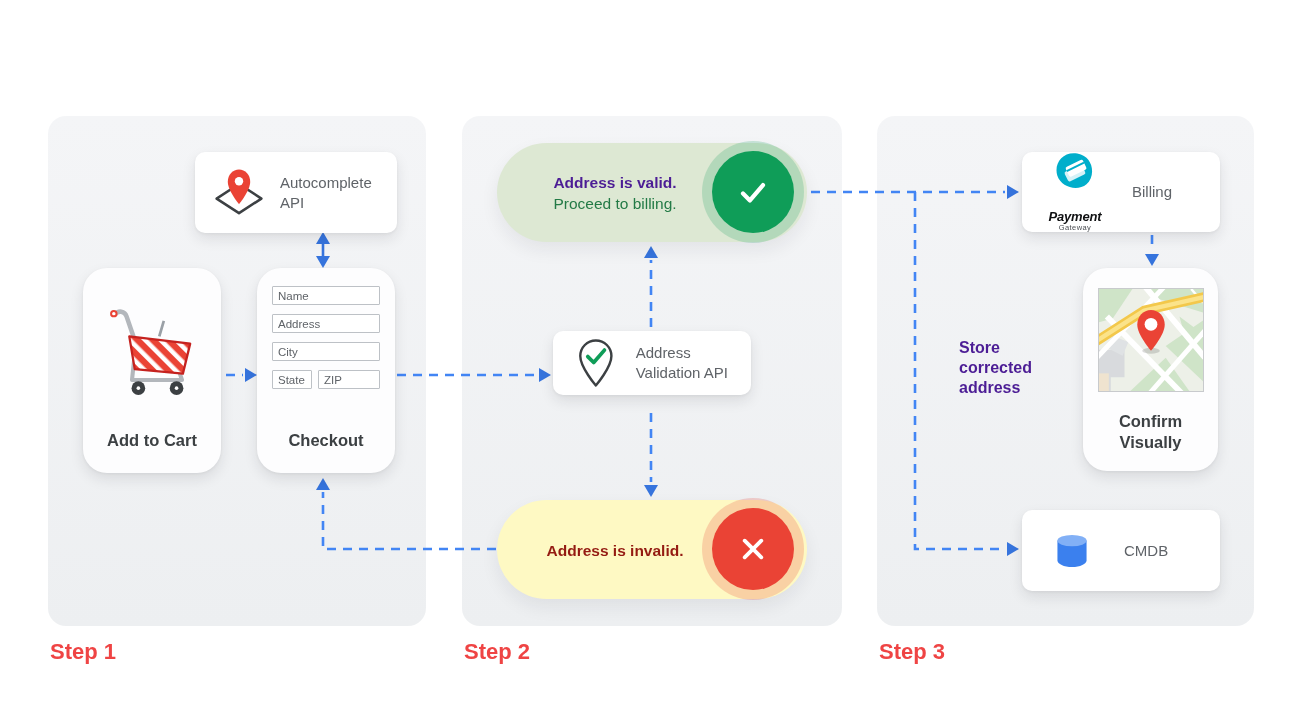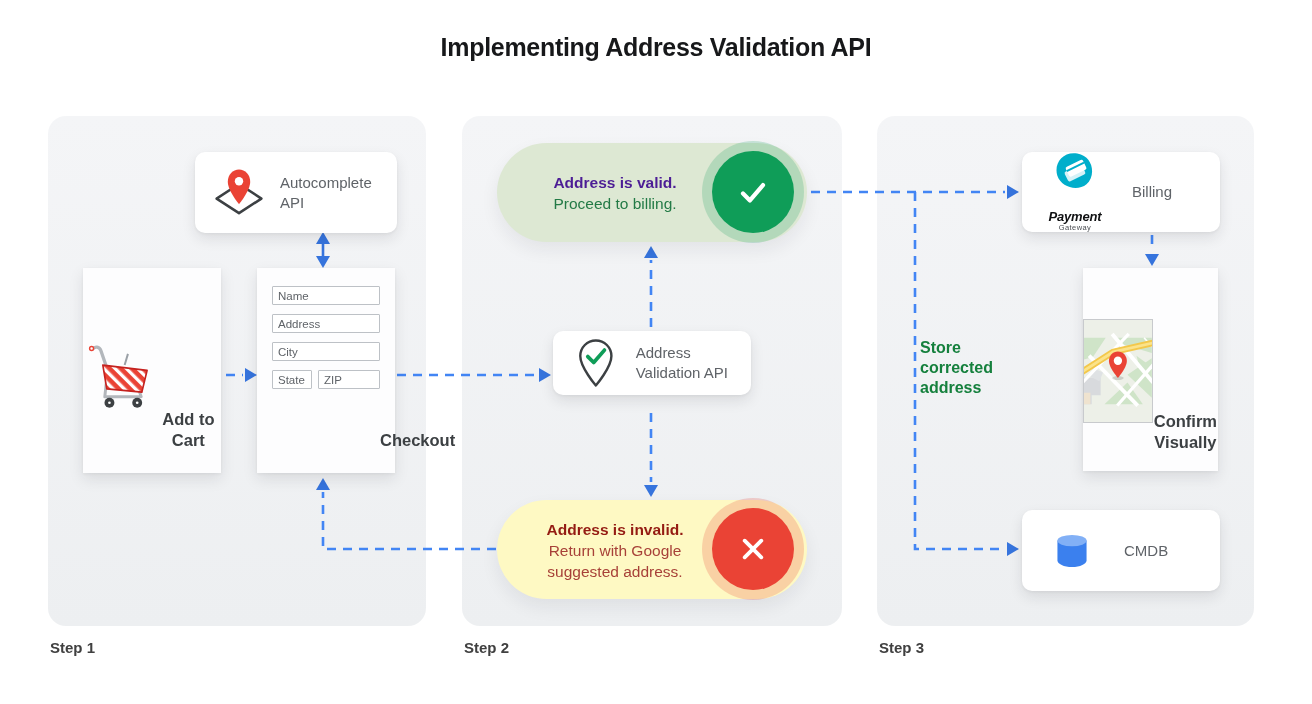--- a/index.html
+++ b/index.html
@@ -8,38 +8,38 @@
 
   .title{position:absolute;top:33px;left:0;width:100%;text-align:center;
          font-size:25px;font-weight:700;color:#17181a;letter-spacing:-0.3px;}
 
   .panel{position:absolute;border-radius:18px;
          background:linear-gradient(180deg,#f4f5f7 0%,#edeff1 100%);}
   .p1{left:48px;top:116px;width:378px;height:510px;}
   .p2{left:462px;top:116px;width:380px;height:510px;}
   .p3{left:877px;top:116px;width:377px;height:510px;}
 
-  .step-label{position:absolute;top:639px;font-size:15px;font-weight:700;color:#404040;}
+  .step-label{position:absolute;top:639px;font-size:22px;font-weight:700;color:#ef4444;}
   .s1{left:50px;}.s2{left:464px;}.s3{left:879px;}
 
   .arrows{position:absolute;left:0;top:0;pointer-events:none;}
 
   .card{position:absolute;background:#ffffff;border-radius:10px;
         box-shadow:0 6px 14px rgba(32,33,36,.10),0 1px 3px rgba(32,33,36,.06);}
   .hcard{display:flex;align-items:center;}
   .card-label{font-size:15px;color:#5f6368;line-height:20px;}
 
   .autocomplete-card{left:195px;top:152px;width:202px;height:81px;padding-left:16px;gap:13px;box-sizing:border-box;}
   .autocomplete-card .card-label{width:116px;}
   .validation-card{left:553px;top:331px;width:198px;height:64px;padding-left:16px;gap:13px;box-sizing:border-box;}
   .validation-card .card-label{width:116px;}
   .billing-card{left:1022px;top:152px;width:198px;height:80px;padding-left:20px;gap:24px;box-sizing:border-box;}
   .cmdb-card{left:1022px;top:510px;width:198px;height:81px;padding-left:24px;gap:26px;box-sizing:border-box;}
 
-  .tall{border-radius:0;background:#fdfdfe;display:flex;flex-direction:row;align-items:center;box-sizing:border-box;}
+  .tall{border-radius:24px;background:#fdfdfe;display:flex;flex-direction:column;align-items:center;box-sizing:border-box;}
   .cart-card{left:83px;top:268px;width:138px;height:205px;padding:30px 0 22px;}
   .checkout-card{left:257px;top:268px;width:138px;height:205px;padding:18px 15px 22px;align-items:stretch;}
   .confirm-card{left:1083px;top:268px;width:135px;height:203px;padding:20px 0 18px;}
 
   .caption{margin-top:auto;font-size:16.5px;font-weight:700;color:#3c4043;text-align:center;line-height:21px;}
   .confirm-card .caption{width:100px;margin-left:auto;margin-right:auto;}
 
   .fields{display:flex;flex-direction:column;gap:9px;}
   .field{height:19px;background:#fff;border:1.5px solid #bdc1c6;border-radius:1px;
          display:flex;align-items:center;padding-left:5px;font-size:11.5px;color:#5f6368;box-sizing:border-box;}
@@ -61,29 +61,28 @@
                  display:flex;align-items:center;justify-content:center;}
   .circle-green{background:#0f9d58;box-shadow:0 0 0 10px rgba(15,157,88,.20);}
   .circle-red{background:#ea4335;box-shadow:0 0 0 10px rgba(234,67,53,.22);}
 
   .map-thumb{width:106px;height:104px;border:1px solid #c8cacd;box-sizing:border-box;background:#edf0e8;}
 
   .pg-logo{width:66px;text-align:center;line-height:1;}
   .pg-title{font-size:13px;font-weight:800;font-style:italic;color:#101113;margin-top:15px;letter-spacing:-0.2px;}
   .pg-sub{font-size:7.5px;color:#4a4d52;margin-top:1px;letter-spacing:0.4px;}
 
-  .store-note{position:absolute;left:920px;top:338px;width:100px;
-              font-size:16px;font-weight:700;color:#15803d;line-height:20px;}
+  .store-note{position:absolute;left:959px;top:338px;width:100px;
+              font-size:16px;font-weight:700;color:#4c1d95;line-height:20px;}
 </style>
 </head>
 <body>
 
 <div class="canvas">
 
-  <div class="title">Implementing Address Validation API</div>
 
   <div class="panel p1"></div>
   <div class="panel p2"></div>
   <div class="panel p3"></div>
 
   <svg class="arrows" width="1312" height="704" viewBox="0 0 1312 704">
     <g stroke="#4285f4" stroke-width="2.6" fill="none" stroke-dasharray="9 7">
       <path d="M226 375 H243"></path>
       <path d="M397 375 H536"></path>
       <path d="M651 327 V260"></path>
@@ -169,21 +168,20 @@
     <svg width="54" height="58" viewBox="0 0 100 100">
       <path d="M50 92 C50 92 21 58 21 37 C21 21 34 8 50 8 C66 8 79 21 79 37 C79 58 50 92 50 92 Z" fill="#ffffff" stroke="#3c4043" stroke-width="4.5" stroke-linejoin="round"></path>
       <polyline points="35,38 46,49 66,26" fill="none" stroke="#0f9d58" stroke-width="7" stroke-linecap="round" stroke-linejoin="round"></polyline>
     </svg>
     <div class="card-label">Address Validation API</div>
   </div>
 
   <div class="pill pill-invalid">
     <div class="pill-text">
       <span class="pill-title">Address is invalid.</span>
-      <span>Return with Google suggested address.</span>
     </div>
     <div class="status-circle circle-red">
       <svg width="36" height="36" viewBox="0 0 52 52">
         <line x1="14" y1="14" x2="38" y2="38" stroke="#ffffff" stroke-width="5.5" stroke-linecap="round"></line>
         <line x1="38" y1="14" x2="14" y2="38" stroke="#ffffff" stroke-width="5.5" stroke-linecap="round"></line>
       </svg>
     </div>
   </div>
 
   <div class="step-label s2">Step 2</div>

